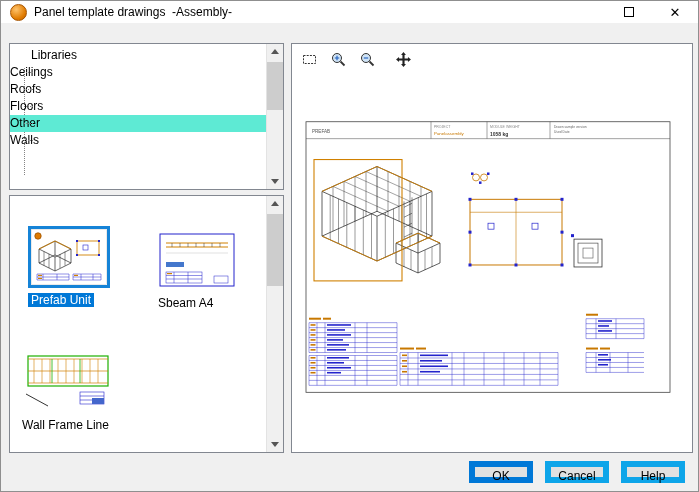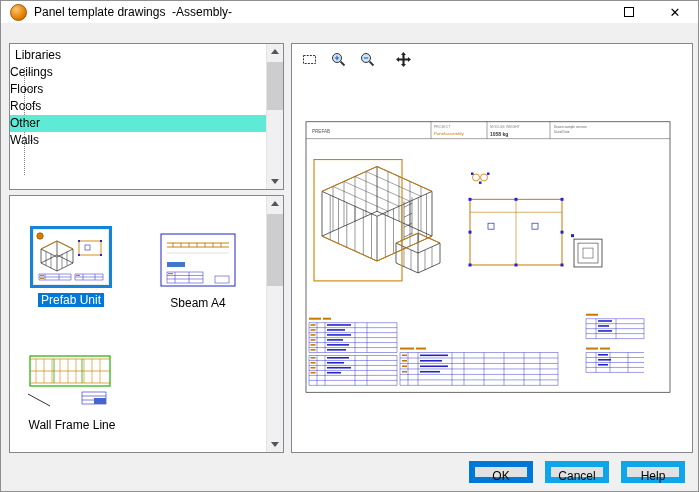--- a/index.html
+++ b/index.html
@@ -53,36 +53,36 @@
     border: 4px solid transparent;
   }
   .sb-btn.up::after   { top: 5px; border-bottom: 5px solid #555; border-top: none; }
   .sb-btn.down::after { bottom: 5px; border-top: 5px solid #555; border-bottom: none; }
   .sb-thumb { position: absolute; left: 0; width: 16px; background: #cdcdcd; }
   #libraries-panel .sb-thumb { top: 18px; height: 48px; }
   #templates-panel .sb-thumb { top: 18px; height: 72px; }
 
   
   .tree { position: relative; padding-top: 3px; margin-right: 17px; }
-  .tree-root { height: 17px; line-height: 17px; padding-left: 5px; }
+  .tree-root { height: 17px; line-height: 17px; padding-left: 21px; }
   .tree-vline {
     position: absolute; left: 14px; top: 24px; height: 107px;
     border-left: 1px dotted #848484;
   }
   .tree-item {
     position: relative; height: 17px; line-height: 17px; 
   }
   .tree-item::before {
     content: ""; position: absolute; left: 14px; top: 8px; width: 9px;
     border-top: 1px dotted #848484;
   }
   .tree-item.selected { background: #5eead4; }
 
   
-  .thumb { position: absolute; text-align: center; }
+  .thumb { position: absolute; }
   .thumb .img { background: #fff; display: inline-block; line-height: 0; }
   .thumb.selected .img { border: 3px solid #1583d7; }
   .thumb .label { margin-top: 5px; font-size: 12px; }
   .thumb.selected .label span { background: #0078d7; color: #fff; padding: 0 3px; }
   #thumb-prefab { left: 18px;  top: 30px;  width: 86px; }
   #thumb-sbeam  { left: 148px; top: 36px;  width: 80px; }
   #thumb-wall   { left: 12px;  top: 152px; width: 100px; }
 
   
   .toolbar { position: absolute; left: 5px; top: 3px; height: 24px; display: flex; gap: 5px; }
@@ -115,22 +115,22 @@
   <div class="win-btn">
     <span>✕</span>
   </div>
 </div>
 
 <div class="panel" id="libraries-panel">
   <div class="tree">
     <div class="tree-vline"></div>
     <div class="tree-root">Libraries</div>
     <div class="tree-item">Ceilings</div>
+    <div class="tree-item">Roofs</div>
     <div class="tree-item">Floors</div>
-    <div class="tree-item">Roofs</div>
     <div class="tree-item selected">Other</div>
     <div class="tree-item">Walls</div>
   </div>
   <div class="scrollbar">
     <div class="sb-btn up"></div>
     <div class="sb-thumb"></div>
     <div class="sb-btn down"></div>
   </div>
 </div>
 

